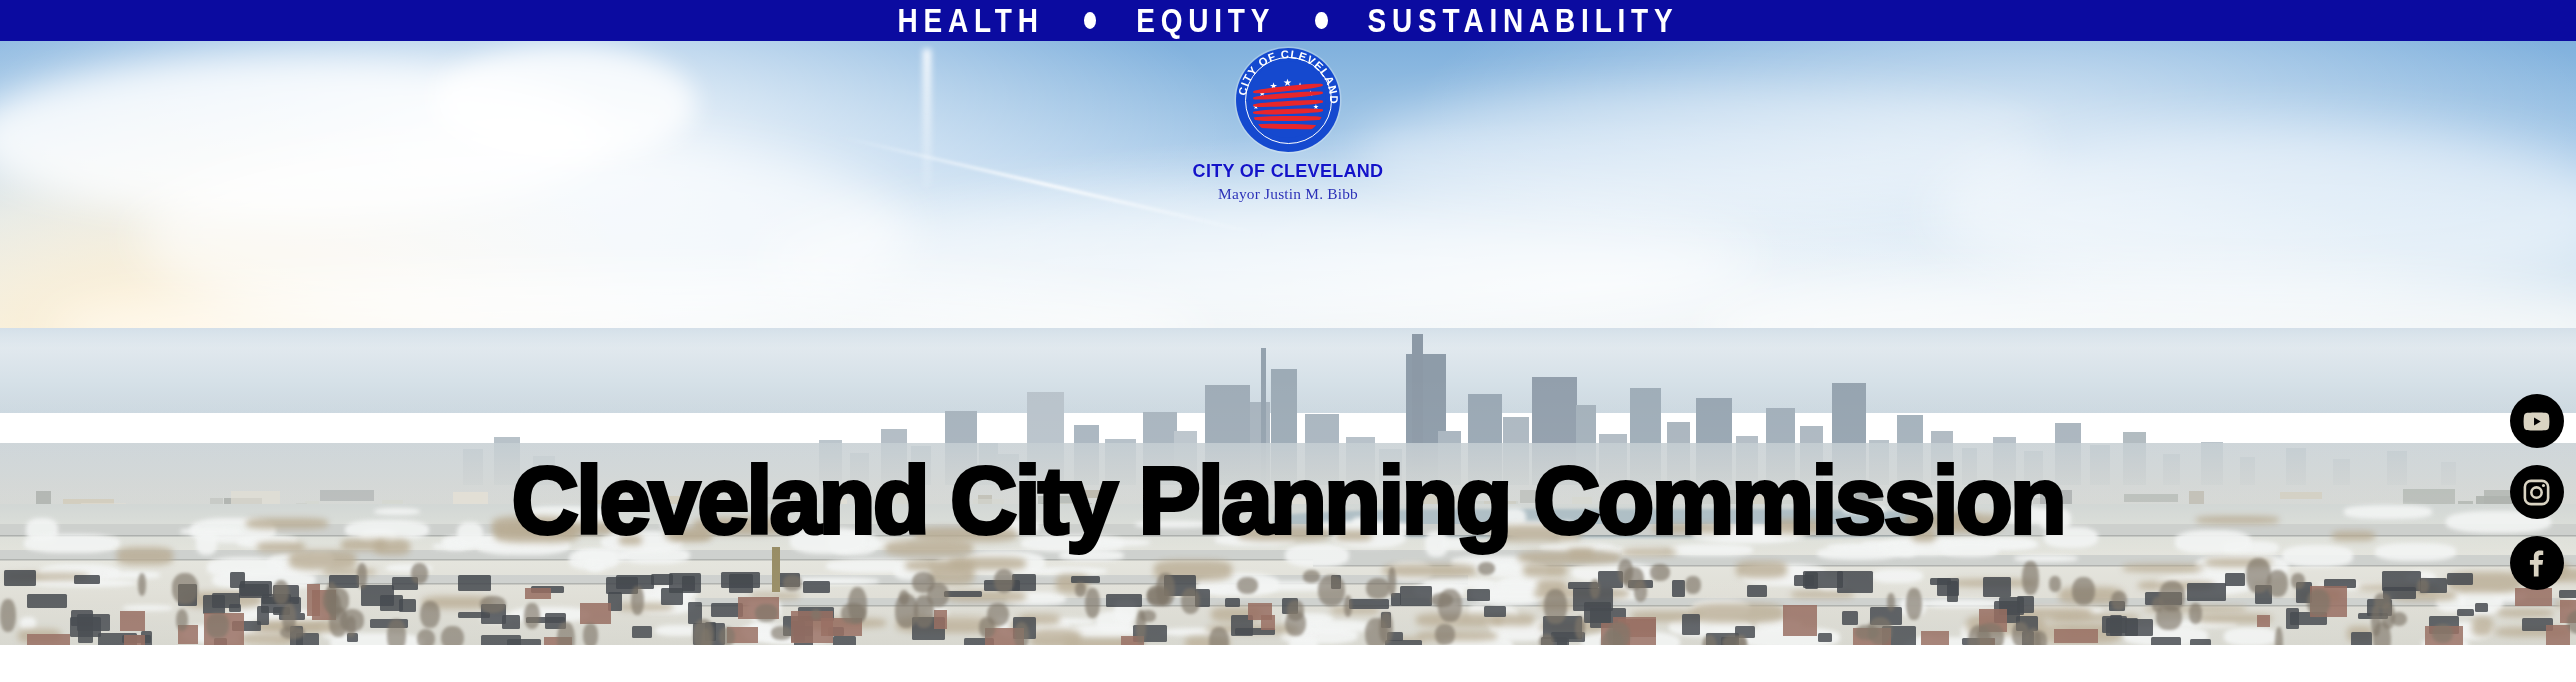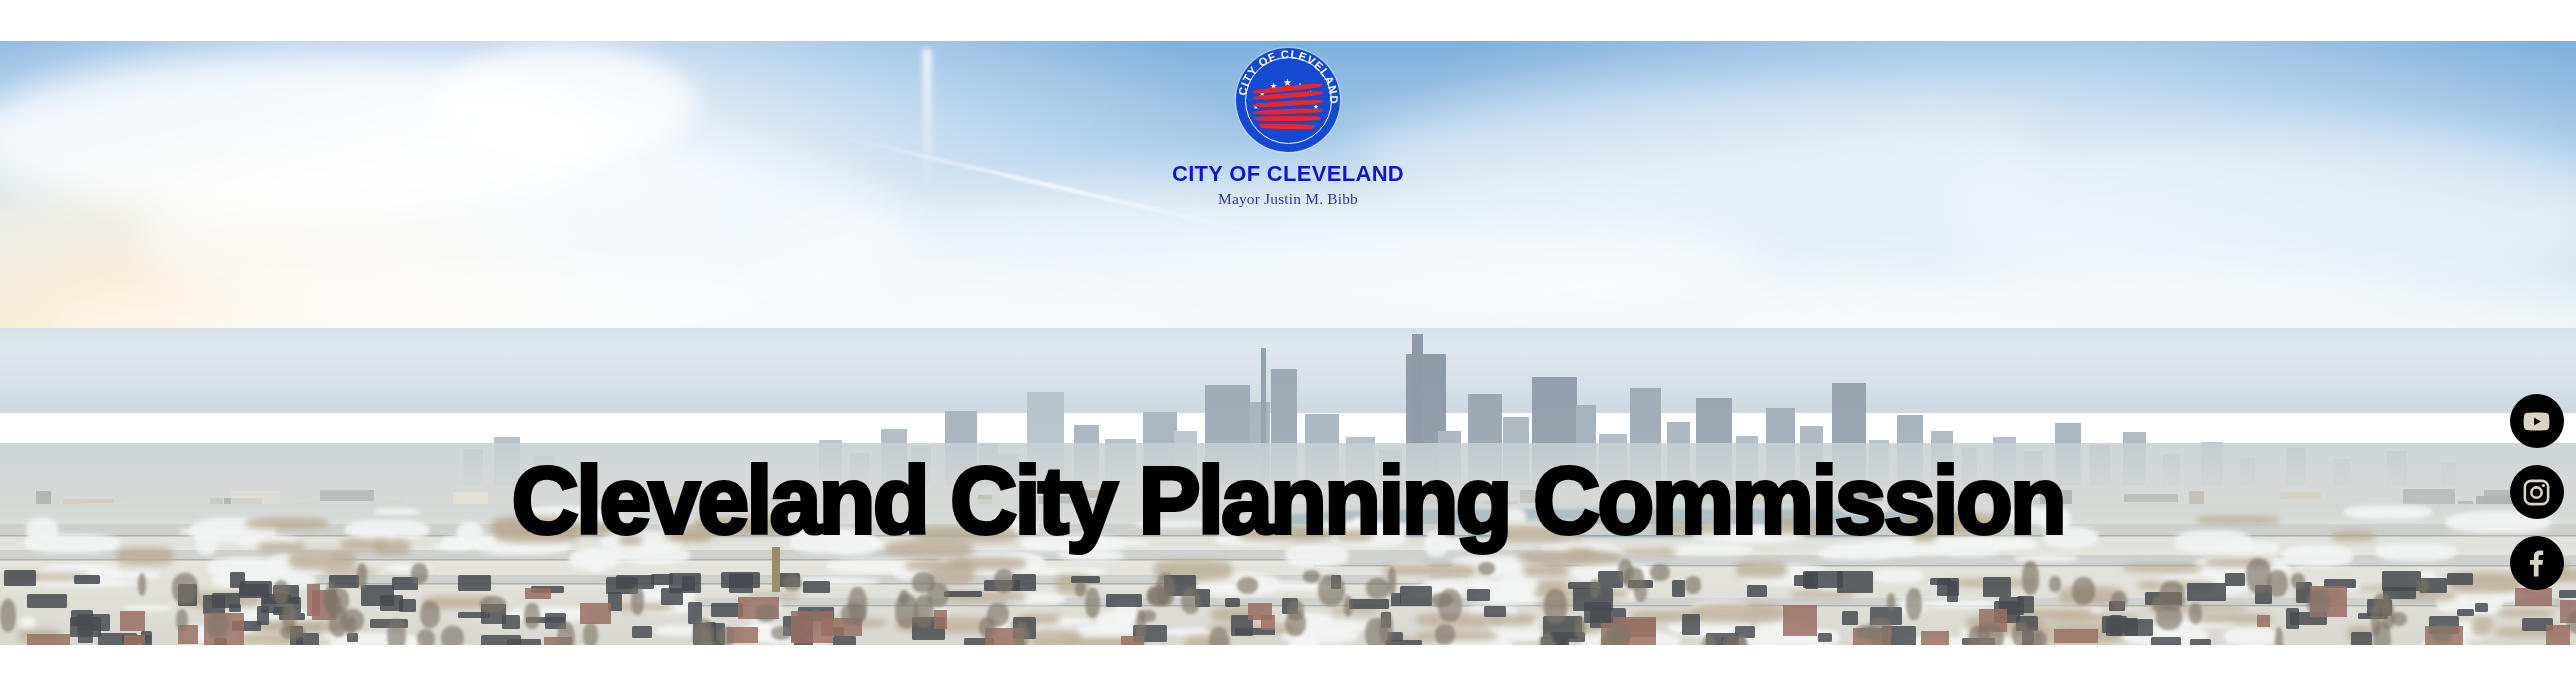--- a/index.html
+++ b/index.html
@@ -155,21 +155,21 @@
   .stripe{
     position:absolute; left:0; width:100%; height:4.6px; background:#e8262b;
     border-radius:40%;
   }
   .seal-text-svg{ position:absolute; left:0; top:0; width:104px; height:104px; }
   .org-name{
     margin-top:8.5px;
     color:#1313c9;
     font-family:"Liberation Sans", sans-serif;
     font-weight:700;
-    font-size:22px;
+    font-size:18px;
     letter-spacing:0.3px;
     text-shadow:0 0 1.5px rgba(255,255,255,.45);
     text-align:center;
   }
   .mayor-name{
     margin-top:3.1px;
     color:#2a31b8;
     font-family:"Liberation Serif", serif;
     font-weight:400;
     font-size:15.4px;
@@ -204,20 +204,29 @@
     background:#000000; cursor:pointer;
     display:flex; align-items:center; justify-content:center;
   }
   .social-btn svg{ display:block; }
 </style>
 </head>
 <body>
 
 <div id="page">
 
+  <div class="tagline-bar">
+    <div class="tagline-inner">
+      <span class="tagline-word">HEALTH</span>
+      <span class="tagline-dot"></span>
+      <span class="tagline-word">EQUITY</span>
+      <span class="tagline-dot"></span>
+      <span class="tagline-word">SUSTAINABILITY</span>
+    </div>
+  </div>
 
   <div class="photo-band">
 
     <div class="sky">
       <div class="cloud c1"></div>
       <div class="cloud c2"></div>
       <div class="cloud c3"></div>
       <div class="cloud c4"></div>
       <div class="cloud c5"></div>
       <div class="cloud c6"></div>

